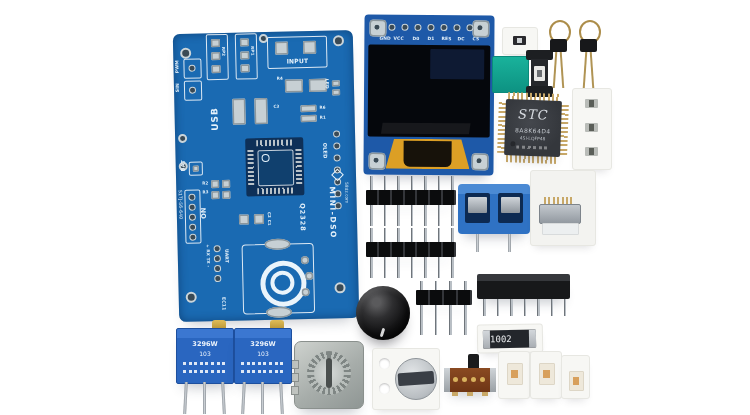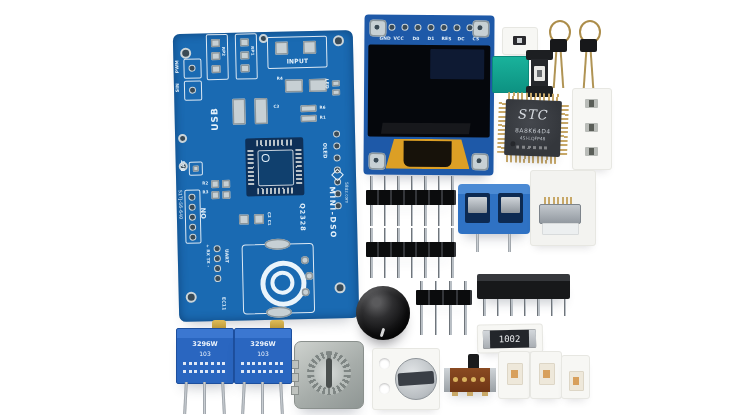--- a/index.html
+++ b/index.html
@@ -297,21 +297,21 @@
 
   <div class="abs" style="left:477px;top:274px;width:93px;height:42px;">
     <div class="abs shadow" style="left:0;top:0;width:93px;height:25px;background:linear-gradient(180deg,#36383c 0 30%,#17181a 30%);border-radius:2px;"></div>
     <div class="pins7" style="left:6px;top:25px;width:83px;height:17px;"></div>
   </div>
 
   <div class="carrier" style="left:477px;top:324px;width:64px;height:27px;transform:rotate(-1deg);">
     <div class="abs" style="left:5px;top:5px;width:53px;height:18px;background:#23262b;border-radius:1px;">
       <div class="abs" style="left:0;top:0;width:7px;height:18px;background:linear-gradient(180deg,#d4d8dc,#a8adb2);"></div>
       <div class="abs" style="left:46px;top:0;width:7px;height:18px;background:linear-gradient(180deg,#d4d8dc,#a8adb2);"></div>
-      <span class="abs" style="left:7px;top:4px;width:39px;text-align:center;font-size:9px;color:#e8eaec;font-family:'DejaVu Sans Mono',monospace;">1002</span>
+      <span class="abs" style="left:7px;top:4px;width:39px;font-size:9px;color:#e8eaec;font-family:'DejaVu Sans Mono',monospace;">1002</span>
     </div>
   </div>
 
   <div class="abs shadow" style="left:294px;top:341px;width:68px;height:66px;background:linear-gradient(145deg,#ced2ce,#a7adaa 55%,#8f9694);border-radius:7px;border:1px solid #8a908d;">
     <div class="abs" style="left:-4px;top:18px;width:6px;height:7px;background:#c0c4c0;border:1px solid #8a908d;"></div>
     <div class="abs" style="left:-4px;top:31px;width:6px;height:7px;background:#c0c4c0;border:1px solid #8a908d;"></div>
     <div class="abs" style="left:-4px;top:44px;width:6px;height:7px;background:#c0c4c0;border:1px solid #8a908d;"></div>
     <div class="abs" style="left:12px;top:9px;width:44px;height:44px;border-radius:50%;background:repeating-conic-gradient(#7f8684 0 8deg,#b7bdba 8deg 16deg);">
       <div class="abs" style="left:7px;top:7px;width:30px;height:30px;border-radius:50%;background:radial-gradient(#d6dad8,#b0b6b3);"></div>
       <div class="abs" style="left:19px;top:7px;width:6px;height:30px;background:#4a4f4e;border-radius:3px;"></div>

